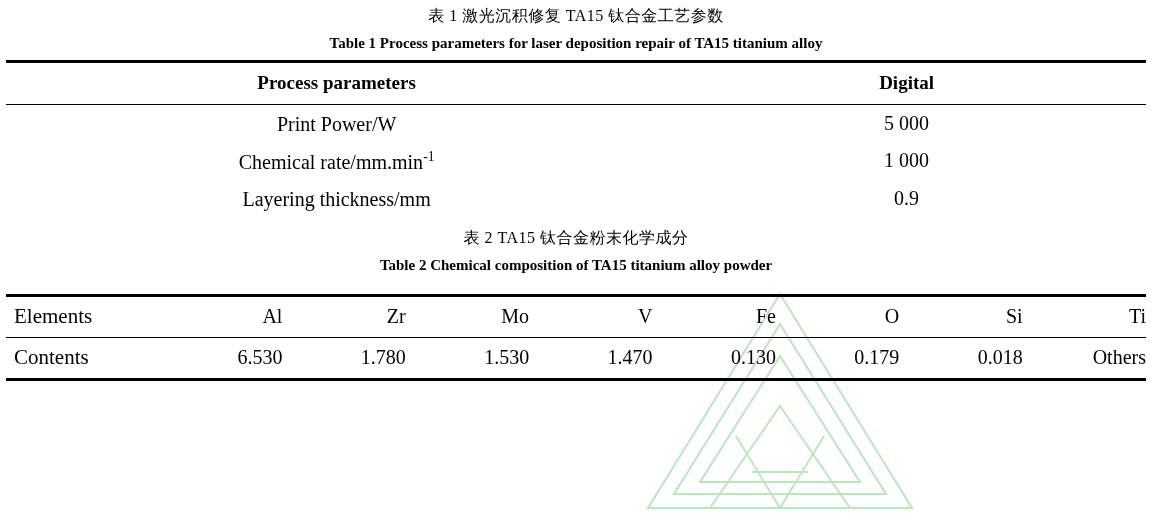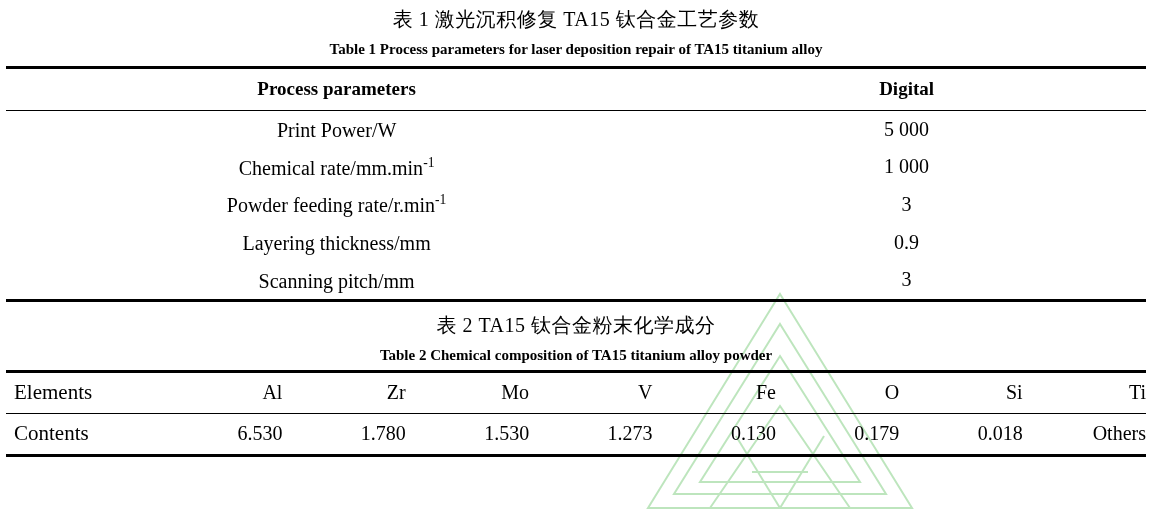--- a/index.html
+++ b/index.html
@@ -34,21 +34,21 @@
     opacity: 0.75;
   }
 
   .content {
     position: relative;
     z-index: 2;
   }
 
   .caption-cn {
     text-align: center;
-    font-size: 20px;
+    font-size: 16px;
     font-family: "Liberation Serif", serif;
     letter-spacing: 0.5px;
     padding-top: 6px;
   }
   .caption-en {
     text-align: center;
     font-size: 15px;
     font-weight: bold;
     padding-top: 8px;
     padding-bottom: 6px;
@@ -87,21 +87,21 @@
   }
   #table2 .rowhead {
     text-align: left;
     padding-left: 8px;
     font-size: 21px;
     width: 145px;
   }
   sup { font-size: 0.68em; vertical-align: super; }
 
   .t1-wrap { margin-top: 2px; }
-  .t2-wrap { margin-top: 0px; }
+  .t2-wrap { margin-top: 14px; }
   .gap-before-cap2 { height: 4px; }
 </style>
 </head>
 <body>
 
 <div class="page">
 
   <svg class="watermark" viewBox="0 0 280 230" xmlns="http://www.w3.org/2000/svg">
     <g fill="none" stroke="#a8dda8" stroke-width="2">
       <path d="M140 8 L272 222 L8 222 Z"></path>
@@ -134,30 +134,22 @@
         <tbody>
           <tr>
             <td><span>Print Power/W</span><sup></sup></td>
             <td>5 000</td>
           </tr>
           <tr>
             <td><span>Chemical rate/mm.min</span><sup>-1</sup></td>
             <td>1 000</td>
           </tr>
           <tr>
-            <td><span>Powder feeding rate/r.min</span><sup>-1</sup></td>
-            <td>3</td>
-          </tr>
-          <tr>
             <td><span>Layering thickness/mm</span><sup></sup></td>
             <td>0.9</td>
-          </tr>
-          <tr class="rule-bottom">
-            <td><span>Scanning pitch/mm</span><sup></sup></td>
-            <td>3</td>
           </tr>
         </tbody>
       </table>
     </div>
 
     <div class="gap-before-cap2"></div>
 
     <div class="caption-cn">表 2 TA15 钛合金粉末化学成分</div>
     <div class="caption-en">Table 2 Chemical composition of TA15 titanium alloy powder</div>
 
@@ -173,21 +165,21 @@
             <td>Fe</td>
             <td>O</td>
             <td>Si</td>
             <td>Ti</td>
           </tr>
           <tr class="rule-bottom">
             <td class="rowhead">Contents</td>
             <td>6.530</td>
             <td>1.780</td>
             <td>1.530</td>
-            <td>1.273</td>
+            <td>1.470</td>
             <td>0.130</td>
             <td>0.179</td>
             <td>0.018</td>
             <td>Others</td>
           </tr>
         </tbody>
       </table>
     </div>
 
   </div>

